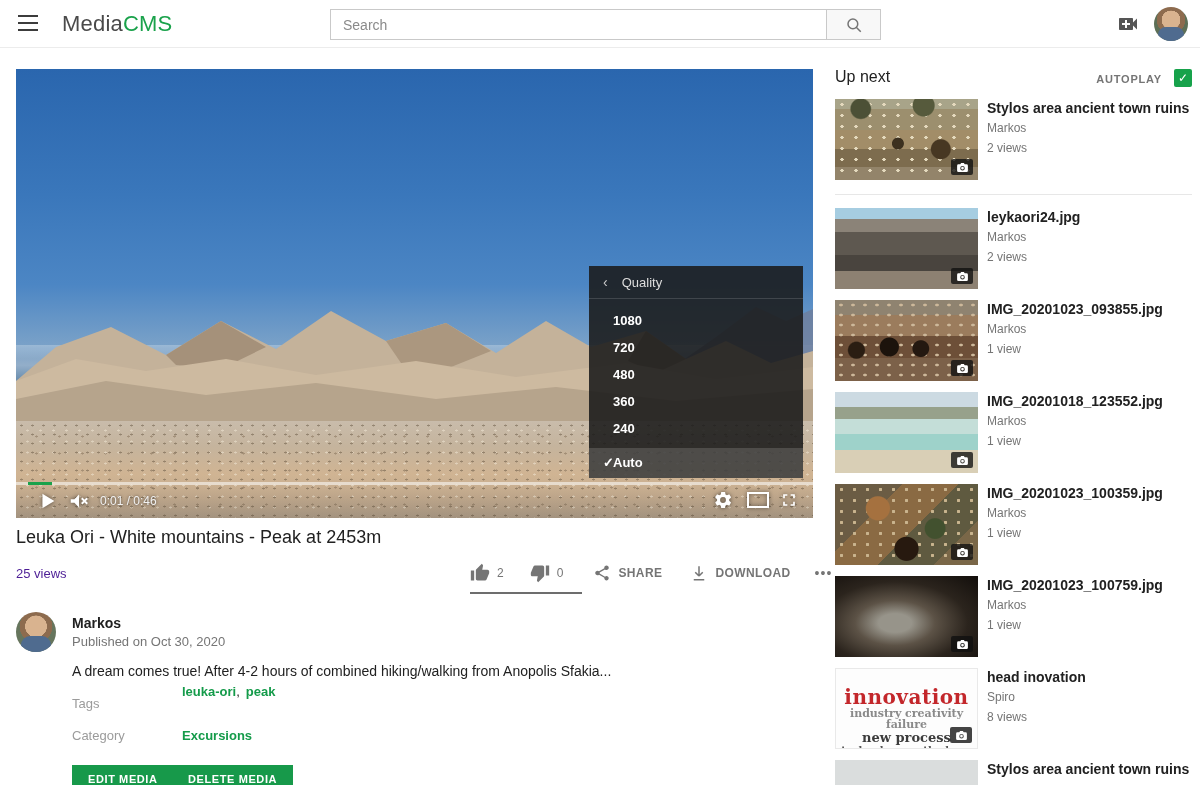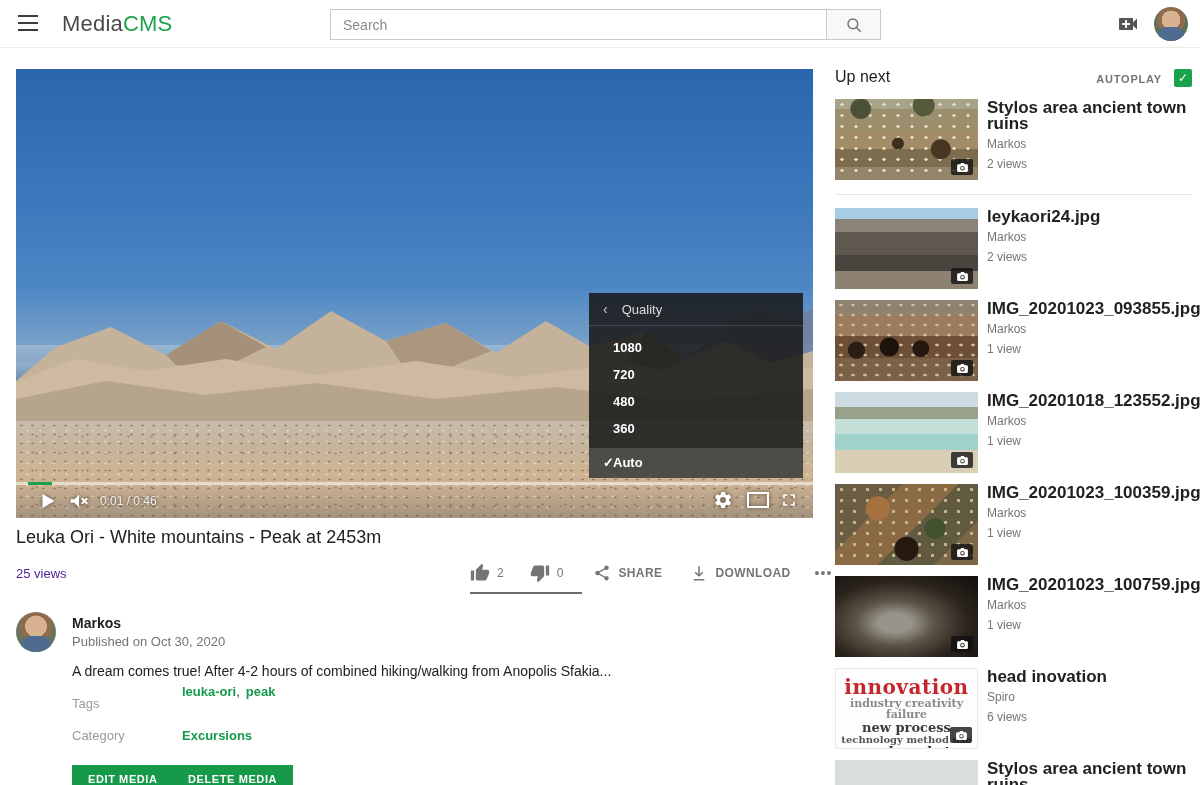--- a/index.html
+++ b/index.html
@@ -104,21 +104,21 @@
   .autoplay-chk { position:absolute; right:0; top:9px; width:18px; height:18px; background:#17a24b;
                   border-radius:2px; color:#fff; font-size:12px; line-height:18px; text-align:center;
                   cursor:pointer; }
   .sep { border:none; border-top:1px solid #e7e7e7; margin:14px 0 13px 0; }
   .uitem { position:relative; height:81px; margin-bottom:11px; cursor:pointer; }
   .uthumb { position:absolute; left:0; top:0; width:143px; height:81px; overflow:hidden; background:#999; }
   .ubadge { position:absolute; right:5px; bottom:5px; width:22px; height:16px;
             background:rgba(15,15,15,.78); border-radius:2px; display:flex; align-items:center;
             justify-content:center; }
   .utxt { position:absolute; left:152px; top:0; width:205px; }
-  .utitle { font-size:17px; font-weight:bold; color:#212121; line-height:16px; margin-top:1px; }
+  .utitle { font-size:14px; font-weight:bold; color:#212121; line-height:16px; margin-top:1px; }
   .umeta { font-size:12px; color:#757575; margin-top:5px; line-height:15px; }
 
   
   .t1 { background: linear-gradient(180deg,#a8a489 0 12%, #9c8f6e 12% 38%, #a28d68 38% 62%, #7d6c4e 62% 84%, #93846a 84%);
         background-color:#998a68; }
   .t1:before { content:""; position:absolute; inset:0;
         background: radial-gradient(circle at 18% 12%, #4c5036 0 7%, transparent 8%),
                     radial-gradient(circle at 62% 8%, #565a3c 0 9%, transparent 10%),
                     radial-gradient(circle at 44% 55%, #3c301f 0 6%, transparent 7%),
                     radial-gradient(circle at 74% 62%, #473722 0 8%, transparent 9%),
@@ -137,21 +137,21 @@
   .t5:before { content:""; position:absolute; inset:0;
         background: radial-gradient(circle at 30% 30%, #a5713f 0 10%, transparent 11%),
                     radial-gradient(circle at 70% 55%, #42512f 0 9%, transparent 10%),
                     radial-gradient(circle at 50% 80%, #27190f 0 12%, transparent 13%),
                     radial-gradient(#c9b48e 1.5px, transparent 2px);
         background-size:100% 100%,100% 100%,100% 100%, 13px 11px; }
   .t6 { background: radial-gradient(ellipse at 42% 58%, #97948a 0 14%, #5c5246 34%, #2b241d 62%, #120e0b 100%); }
   .t8 { background: linear-gradient(180deg,#dadddd 0 35%, #b9bebf 60%, #868d90 85%, #6f7678 100%); }
   
   .t7 { background:#fdfdfd; border:1px solid #e9e9e9; font-family:"DejaVu Serif", serif;
-        text-align:center; line-height:1; padding-top:8px; }
+        text-align:center; line-height:1; padding-top:18px; }
   .t7 .w1 { color:#c3272b; font-size:20px; font-weight:bold; letter-spacing:.5px; }
   .t7 .w2 { color:#8a8a8a; font-size:11px; font-weight:bold; margin-top:1px; }
   .t7 .w3 { color:#3c3c3c; font-size:13px; font-weight:bold; margin-top:1px; }
   .t7 .w4 { color:#555; font-size:10px; font-weight:bold; margin-top:1px; }
   .t7 .w5 { color:#2f2f2f; font-size:13px; font-weight:bold; margin-top:0; }
 
   svg { display:block; }
 </style>
 </head>
 <body>
@@ -203,20 +203,21 @@
     <div class="qmenu">
       <div class="qhead">
         <span class="chev">‹</span>
         <span>Quality</span>
       </div>
       <div style="height:8px"></div>
       <div class="qitem">1080</div>
       <div class="qitem">720</div>
       <div class="qitem">480</div>
       <div class="qitem">360</div>
+      <div class="qitem">240</div>
       <div style="height:6px"></div>
       <div class="qitem sel">
         <span class="chk">✓</span>
         <span>Auto</span>
       </div>
     </div>
 
     <div class="progress">
       <div class="fill"></div>
     </div>
@@ -424,21 +425,21 @@
         <span class="ubadge">
             <svg width="11" height="9" viewBox="0 0 24 20">
               <path fill="#fff" d="M9 0L7 3H3a3 3 0 0 0-3 3v11a3 3 0 0 0 3 3h18a3 3 0 0 0 3-3V6a3 3 0 0 0-3-3h-4l-2-3H9zm3 6.5A5 5 0 1 1 12 16.5a5 5 0 0 1 0-10zm0 2a3 3 0 1 0 0 6 3 3 0 0 0 0-6z"></path>
             </svg>
             <span></span>
           </span>
       </div>
       <div class="utxt">
         <div class="utitle">head inovation</div>
         <div class="umeta">Spiro</div>
-        <div class="umeta">6 views</div>
+        <div class="umeta">8 views</div>
       </div>
     </div>
 
     <div class="uitem">
       <div class="uthumb t8"></div>
       <div class="utxt">
         <div class="utitle">Stylos area ancient town ruins</div>
       </div>
     </div>
   </div>

